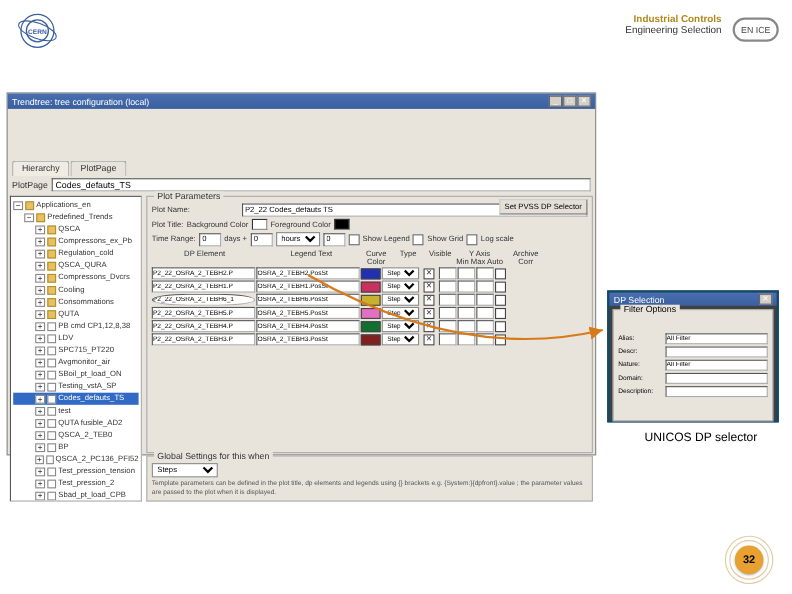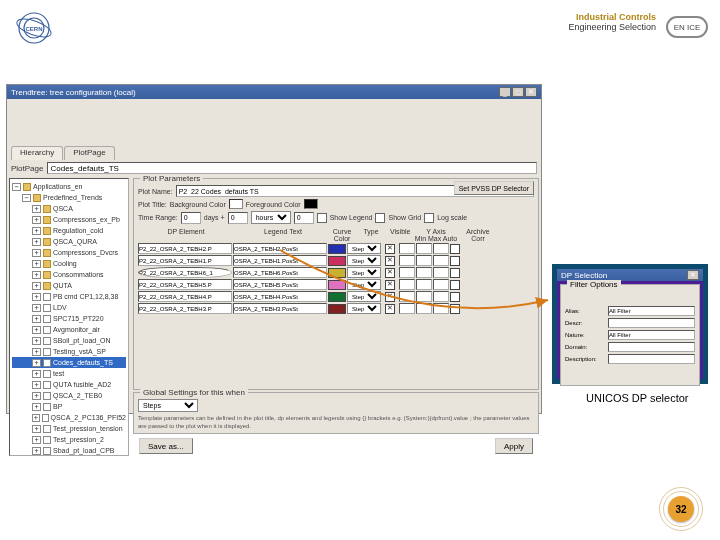--- a/index.html
+++ b/index.html
@@ -36,21 +36,21 @@
   .tico.page { background: #fff; border: 1px solid #888; }
   .tico.exp { font-family: monospace; width: 9px; text-align: center; border: 1px solid #888; background: #fff; color: #333; font-size: 7px; line-height: 7px; }
   .ind1 { padding-left: 10px; } .ind2 { padding-left: 20px; }
 
   .params { flex: 1; margin: 2px; display: flex; flex-direction: column; gap: 2px; }
   .group { border: 1px solid #aaa; padding: 4px; background: #e8e4dc; position: relative; }
   .group-title { position: absolute; top: -5px; left: 6px; background: #e8e4dc; padding: 0 3px; font-size: 8px; }
   .prow { display: flex; align-items: center; gap: 3px; margin: 2px 0; font-size: 7px; }
   .prow label { white-space: nowrap; }
   .prow input[type=text] { height: 12px; border: 1px inset #aaa; font-size: 7px; padding: 0 2px; background: #fff; }
-  .prow input.wide { flex: 1; }
+  .prow input.wide { flex: 1; margin-left: 44px; }
   .prow input.tiny { width: 20px; }
   .colorbox { width: 14px; height: 10px; border: 1px inset #888; background: #fff; cursor: pointer; }
   .colorbox.black { background: #000; }
   .chk { width: 10px; height: 10px; border: 1px solid #666; background: #fff; cursor: pointer; }
   select.tiny { height: 13px; font-size: 7px; border: 1px solid #888; background: #fff; }
 
   .grid-hdr { display: flex; font-size: 7px; gap: 1px; margin-top: 4px; }
   .grid-hdr span { text-align: center; }
   .gcol-dp { width: 96px; } .gcol-lg { width: 96px; }
   .gcol-color { width: 20px; } .gcol-type { width: 36px; }
@@ -66,21 +66,21 @@
   .ytxt { width: 16px; height: 11px; font-size: 6px; border: 1px inset #aaa; background: #fff; }
   .arcb { width: 10px; height: 10px; border: 1px solid #444; background: #fff; cursor: pointer; }
 
   .circled { border: 2px solid #d77a1a; border-radius: 50%/70%; padding: 0; }
 
   .btn { height: 16px; padding: 0 8px; border: 1px outset #ccc; background: #e4e0d8; font-size: 8px; cursor: pointer; }
   .btnrow { display: flex; justify-content: space-between; padding: 2px 6px; }
 
   .top-right-btn { position: absolute; right: 4px; top: 2px; height: 14px; padding: 0 4px; border: 1px outset #ccc; background: #e4e0d8; font-size: 7px; cursor: pointer; }
 
-  .popup { position: absolute; left: 552px; top: 264px; width: 156px; height: 120px; background: #4c1d95; border: 5px solid #0c4a6e; font-size: 7px; }
+  .popup { position: absolute; left: 552px; top: 264px; width: 156px; height: 120px; background: #404040; border: 2px solid #0c4a6e; font-size: 7px; }
   .popup .titlebar { height: 12px; }
   .popup-body { padding: 3px; }
   .popup-body .group { padding: 19px 4px; }
   .popup-row { display: flex; align-items: center; gap: 3px; margin: 2px 0; }
   .popup-row label { width: 40px; font-size: 6px; }
   .popup-row input { flex: 1; height: 10px; border: 1px inset #aaa; font-size: 6px; background: #fff; }
 
   .arrow-line { position: absolute; pointer-events: none; }
 
   .callout { position: absolute; left: 586px; top: 392px; font-size: 11px; color: #000; }
@@ -368,24 +368,20 @@
       </div>
 
       <div class="group" style="height:42px;">
         <span class="group-title">Global Settings for this when</span>
         <div class="prow">
             <select class="tiny" style="width:60px;"><option>Steps</option></select>
           </div>
         <div style="font-size:6px; color:#555; line-height:8px;">Template parameters can be defined in the plot title, dp elements and legends using {} brackets e.g. {System:}{dpfront}.value ; the parameter values are passed to the plot when it is displayed.</div>
       </div>
 
-      <div class="btnrow">
-        <button class="btn">Save as...</button>
-        <button class="btn">Apply</button>
-      </div>
     </div>
   </div>
 </div>
 
 <svg class="arrow-line" style="left:0; top:0;" width="720" height="540">
   <defs>
       <marker id="ah" markerWidth="8" markerHeight="8" refX="6" refY="3" orient="auto">
         <path d="M0,0 L6,3 L0,6 Z" fill="#d77a1a"></path>
       </marker>
     </defs>

